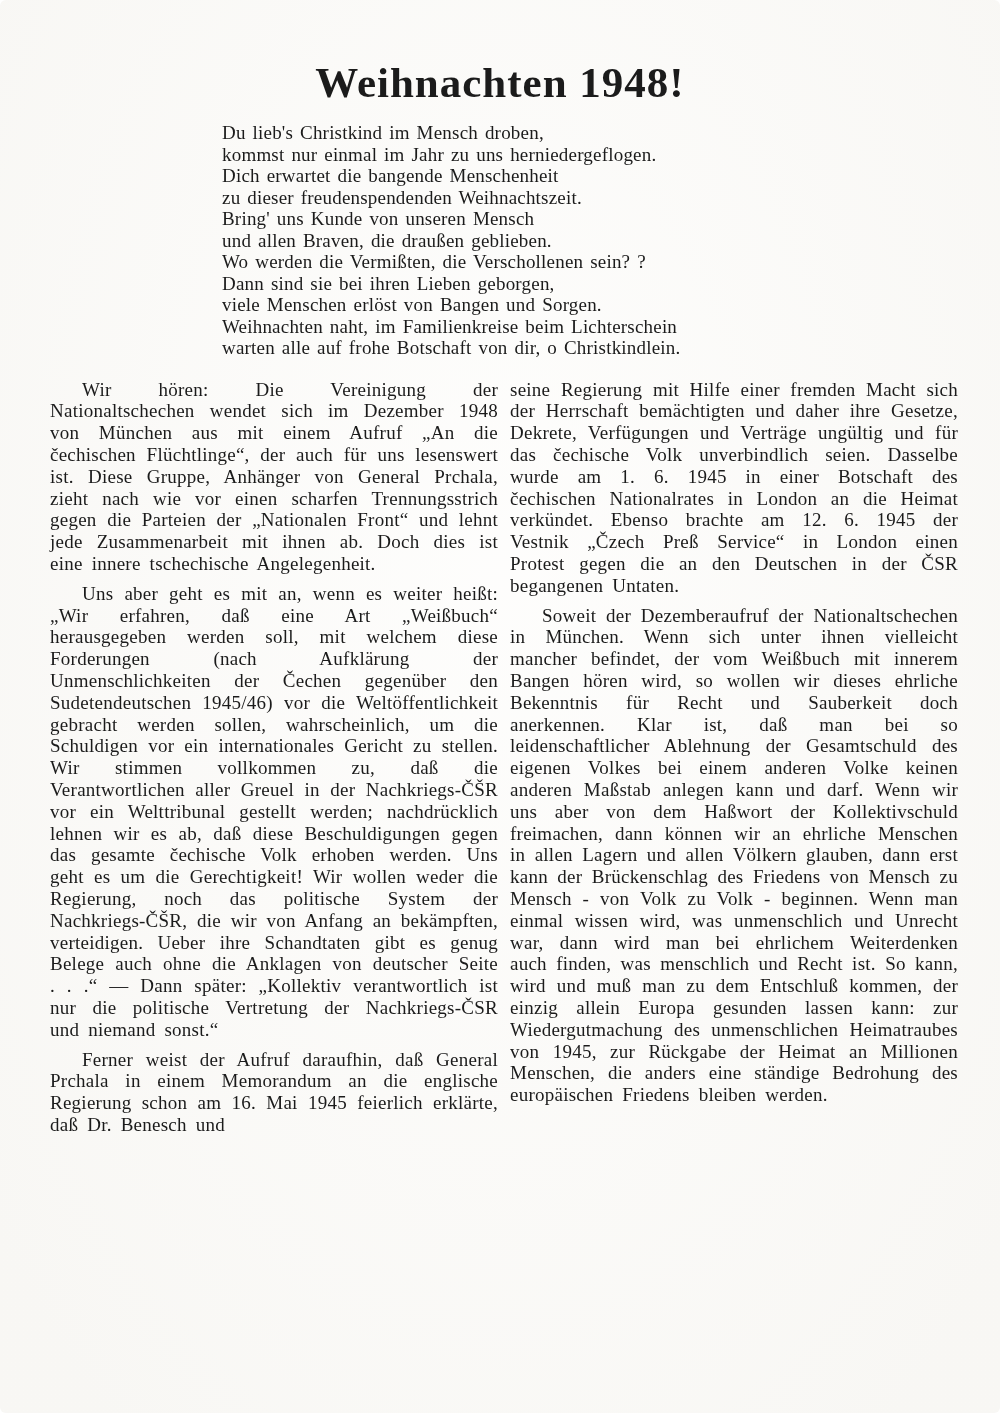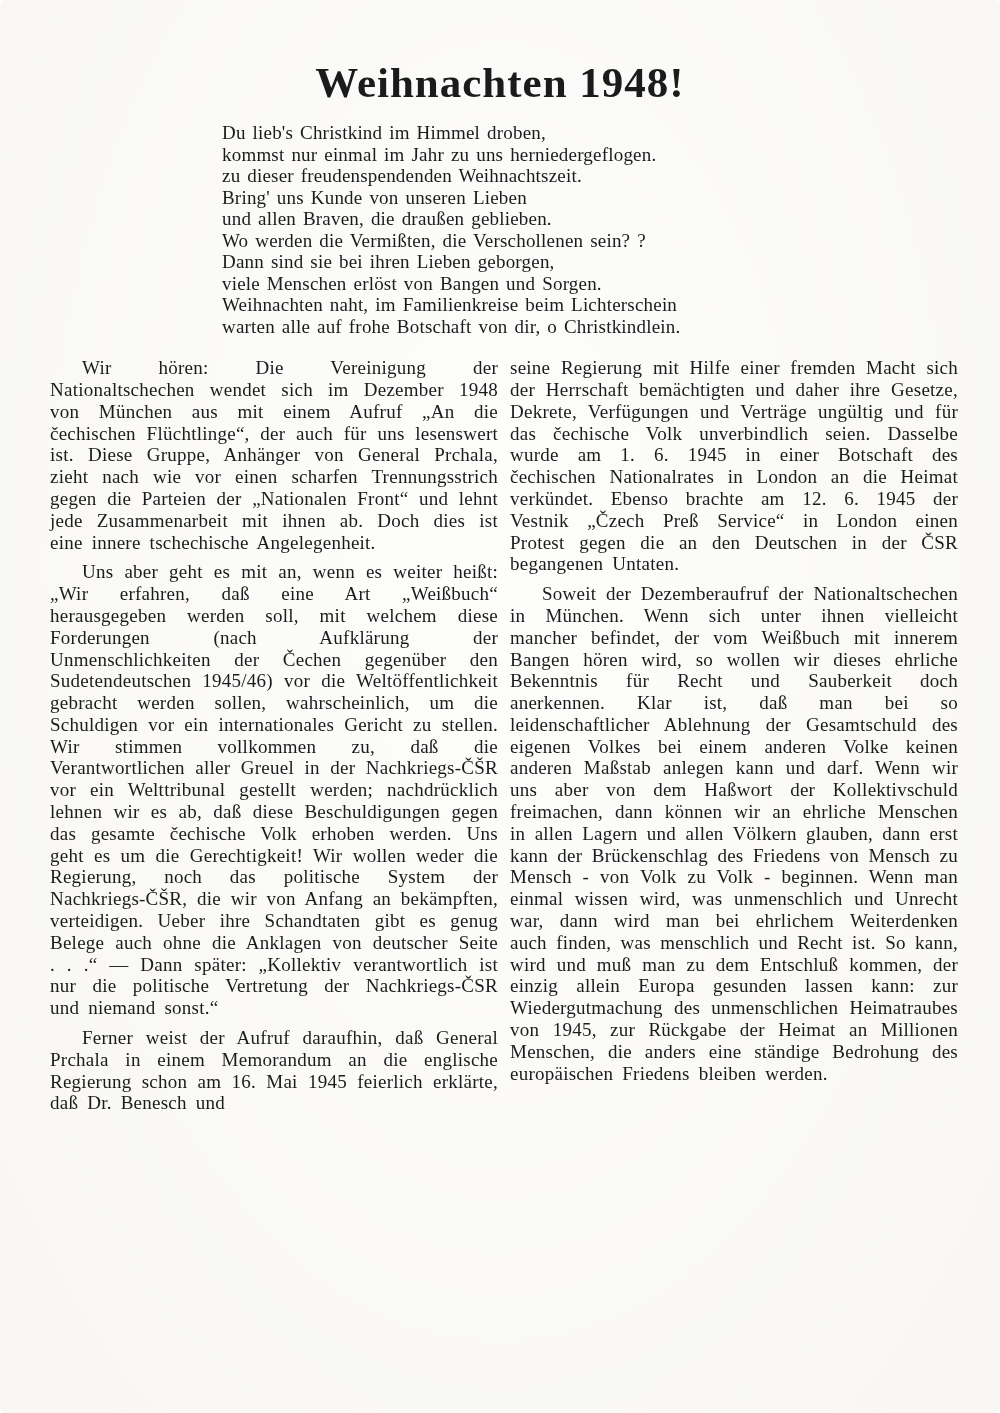--- a/index.html
+++ b/index.html
@@ -85,24 +85,25 @@
 </head>
 <body>
 
 <div class="page">
 
   <header class="poem-header">
     <h1 class="poem-title">Weihnachten 1948!</h1>
   </header>
 
   <div class="poem">
-      <div>Du lieb's Christkind im Himmel droben,</div>
+      <div>Du lieb's Christkind im Mensch droben,</div>
       <div>kommst nur einmal im Jahr zu uns herniedergeflogen.</div>
+      <div>Dich erwartet die bangende Menschenheit</div>
       <div>zu dieser freudenspendenden Weihnachtszeit.</div>
-      <div>Bring' uns Kunde von unseren Lieben</div>
+      <div>Bring' uns Kunde von unseren Mensch</div>
       <div>und allen Braven, die draußen geblieben.</div>
       <div>Wo werden die Vermißten, die Verschollenen sein? ?</div>
       <div>Dann sind sie bei ihren Lieben geborgen,</div>
       <div>viele Menschen erlöst von Bangen und Sorgen.</div>
       <div>Weihnachten naht, im Familienkreise beim Lichterschein</div>
       <div>warten alle auf frohe Botschaft von dir, o Christkindlein.</div>
     </div>
 
 
   <div class="columns">

